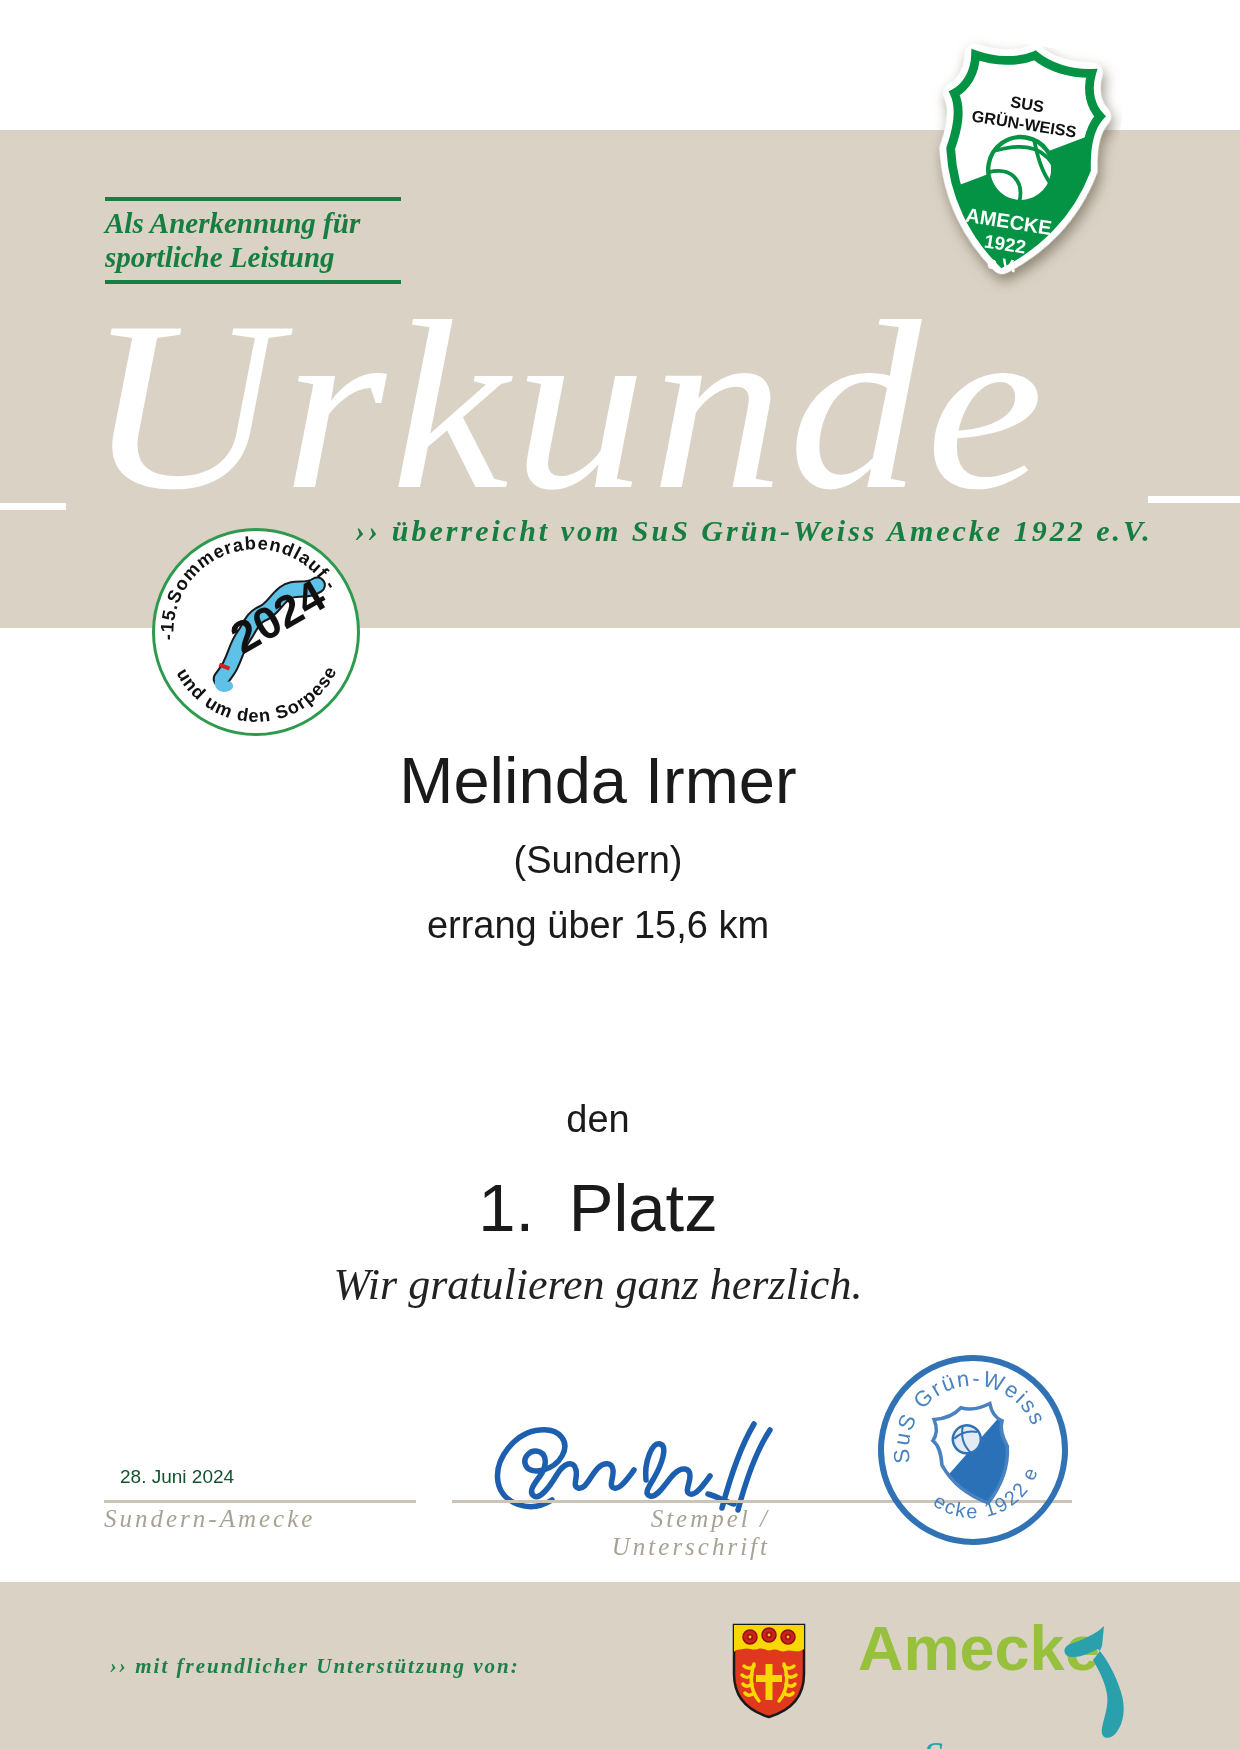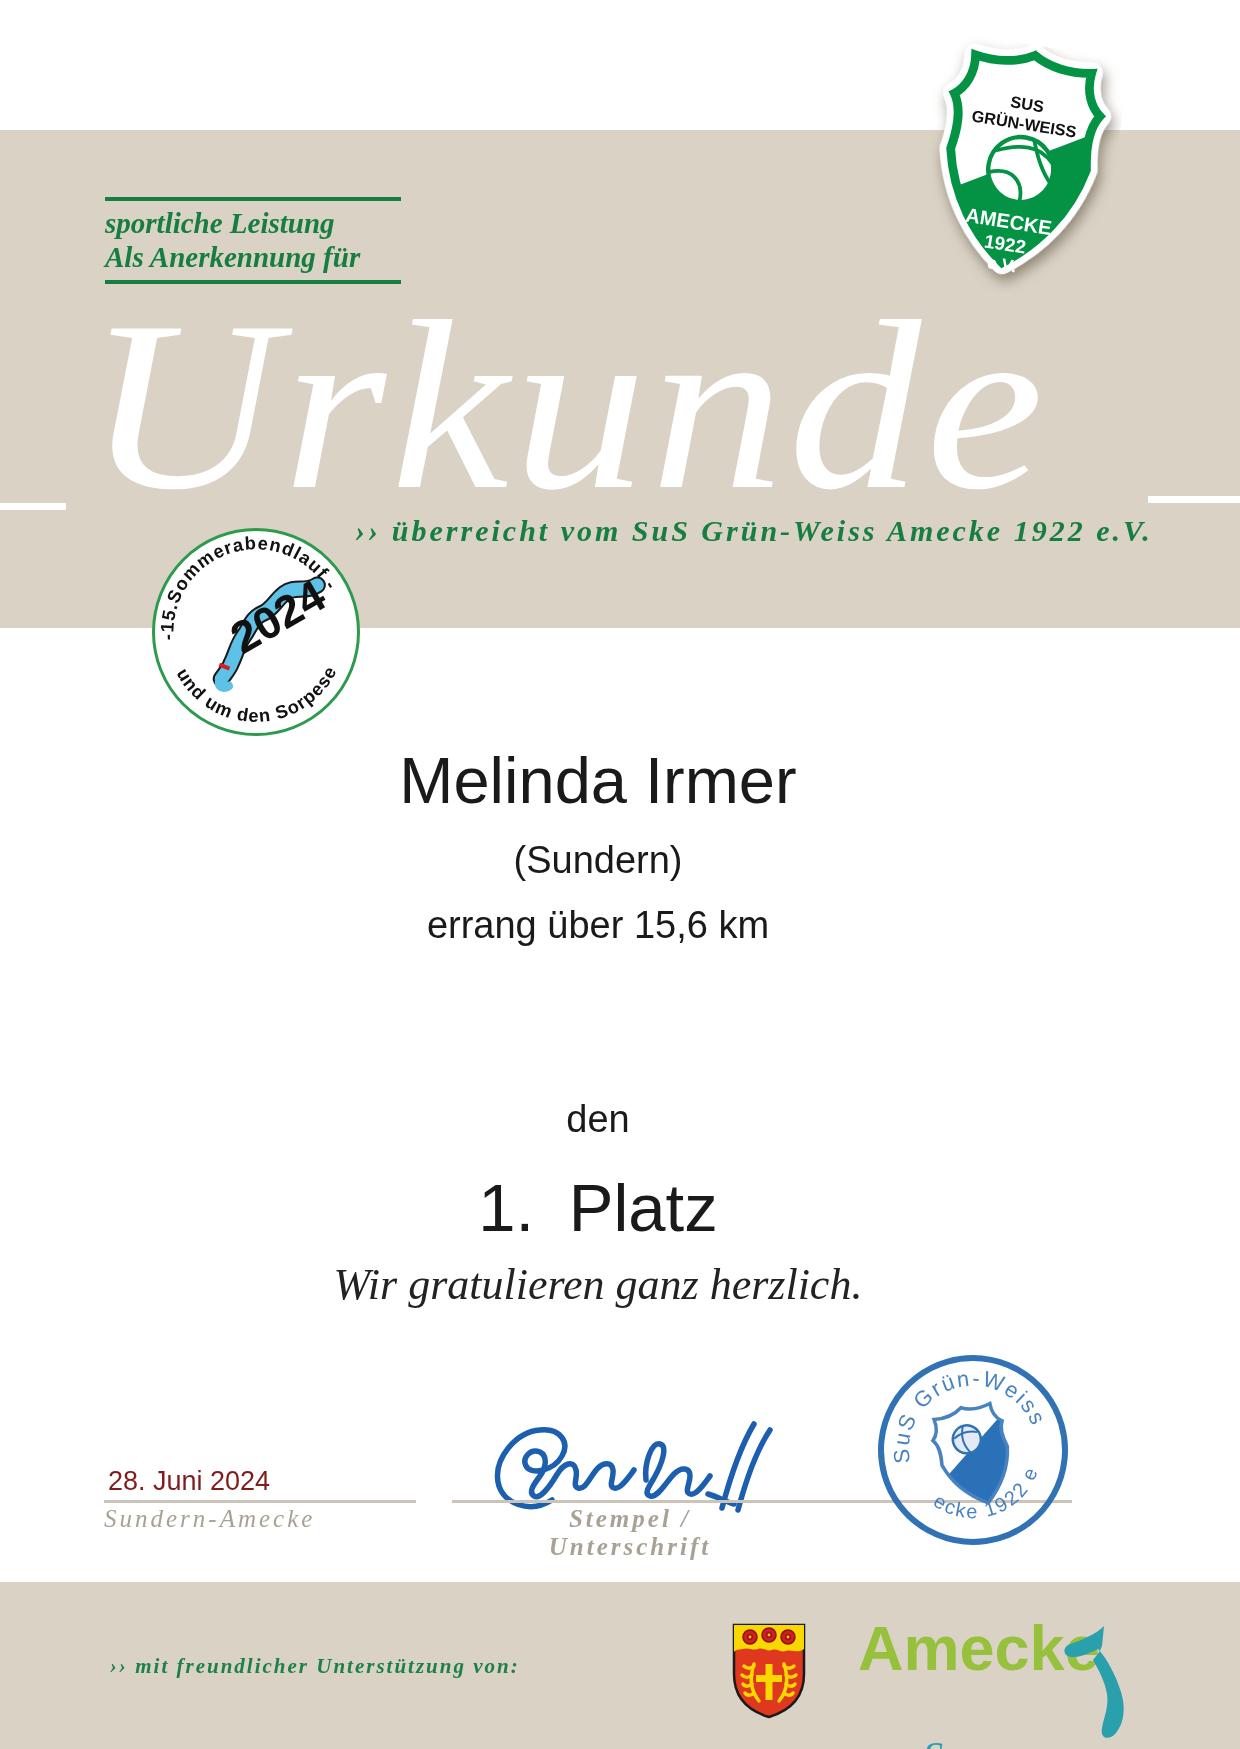--- a/index.html
+++ b/index.html
@@ -45,21 +45,21 @@
   .line3{top:1036px;font-size:38px;}
   .line4{top:1100px;font-size:38px;}
   .platz{top:1161px;font-size:67px;word-spacing:16px;margin-top:13px;}
   .congrats{top:1263px;font-size:44px;font-family:"Liberation Serif",serif;
      font-style:italic;color:#222;}
 
   
   .sig{position:absolute;left:486px;top:1415px;width:290px;height:112px;}
   .stamp{position:absolute;left:873px;top:1350px;width:200px;height:200px;opacity:.93;}
   .sign-line{position:absolute;top:1500px;height:3px;background:#cac4b9;}
-  .date{position:absolute;left:108px;top:1466px;font-size:27px;color:#7f1d1d;}
+  .date{position:absolute;left:120px;top:1466px;font-size:19px;color:#14532d;}
   .sublabel{position:absolute;top:1505px;color:#a8a294;font-family:"Liberation Serif",serif;
      font-style:italic;font-size:25px;letter-spacing:3px;}
 
   
   .sponsor-label{position:absolute;left:110px;top:1654px;color:#1d8049;
      font-family:"Liberation Serif",serif;font-style:italic;font-weight:700;
      font-size:21px;letter-spacing:2px;}
   .coa{position:absolute;left:728px;top:1620px;width:82px;height:100px;}
   .amecke-title{position:absolute;left:858px;top:1612px;font-size:63px;font-weight:700;
      color:#97c13c;letter-spacing:0px;}
@@ -71,22 +71,22 @@
 </head>
 <body>
 
 <div class="page">
 
   <div class="band band-top"></div>
   <div class="band band-bottom"></div>
 
   <div class="green-rule" style="left:105px;top:197px;width:296px;"></div>
   <div class="recognition">
+    <div>Als Anerkennung für</div>
     <div>sportliche Leistung</div>
-    <div>Als Anerkennung für</div>
   </div>
   <div class="green-rule" style="left:105px;top:280px;width:296px;"></div>
 
   <div class="urkunde">Urkunde</div>
   <div class="white-line" style="left:0;top:503px;width:66px;"></div>
   <div class="white-line" style="left:1148px;top:496px;width:92px;"></div>
   <div class="subtitle">›› überreicht vom SuS Grün-Weiss Amecke 1922 e.V.</div>
 
   <svg class="crest" viewBox="0 0 150 200">
     <defs>
@@ -160,21 +160,21 @@
       <path d="M236,92 C244,62 256,28 268,8"></path>
       <path d="M252,94 C260,64 272,32 284,14"></path>
       <path d="M222,78 C230,80 240,86 248,88"></path>
     </g>
   </svg>
 
   <div class="sign-line" style="left:104px;width:312px;"></div>
   <div class="sign-line" style="left:452px;width:620px;"></div>
   <div class="date">28. Juni 2024</div>
   <div class="sublabel" style="left:104px;">Sundern-Amecke</div>
-  <div class="sublabel" style="left:490px;width:280px;text-align:center;font-weight:bold;">Stempel / Unterschrift</div>
+  <div class="sublabel" style="left:490px;width:280px;text-align:right;">Stempel / Unterschrift</div>
 
   <svg class="stamp" viewBox="0 0 200 200">
     <g transform="rotate(-16 100 100)">
       <circle cx="100" cy="100" r="92" fill="none" stroke="#2268b0" stroke-width="6"></circle>
       <defs>
         <path id="stArcT" d="M37,111 A64,64 0 1 1 163,111" fill="none"></path>
         <path id="stArcB" d="M41,134 A68,68 0 0 0 159,134" fill="none"></path>
       </defs>
       <text font-family="Liberation Sans,sans-serif" font-size="22" fill="#3b79bd" letter-spacing="2">
         <textPath href="#stArcT" startOffset="50%" text-anchor="middle">SuS Grün-Weiss</textPath>

